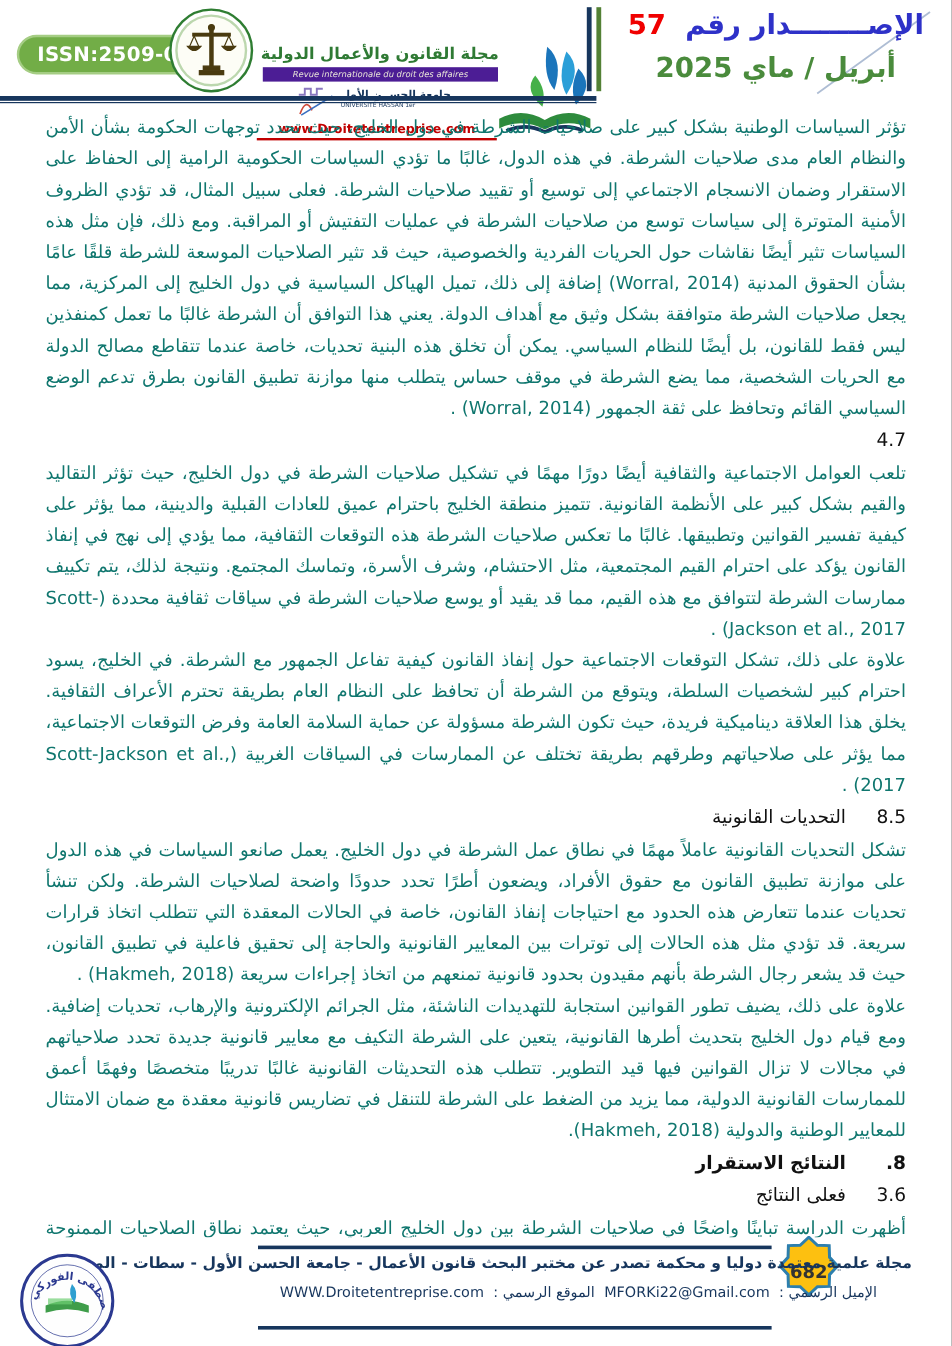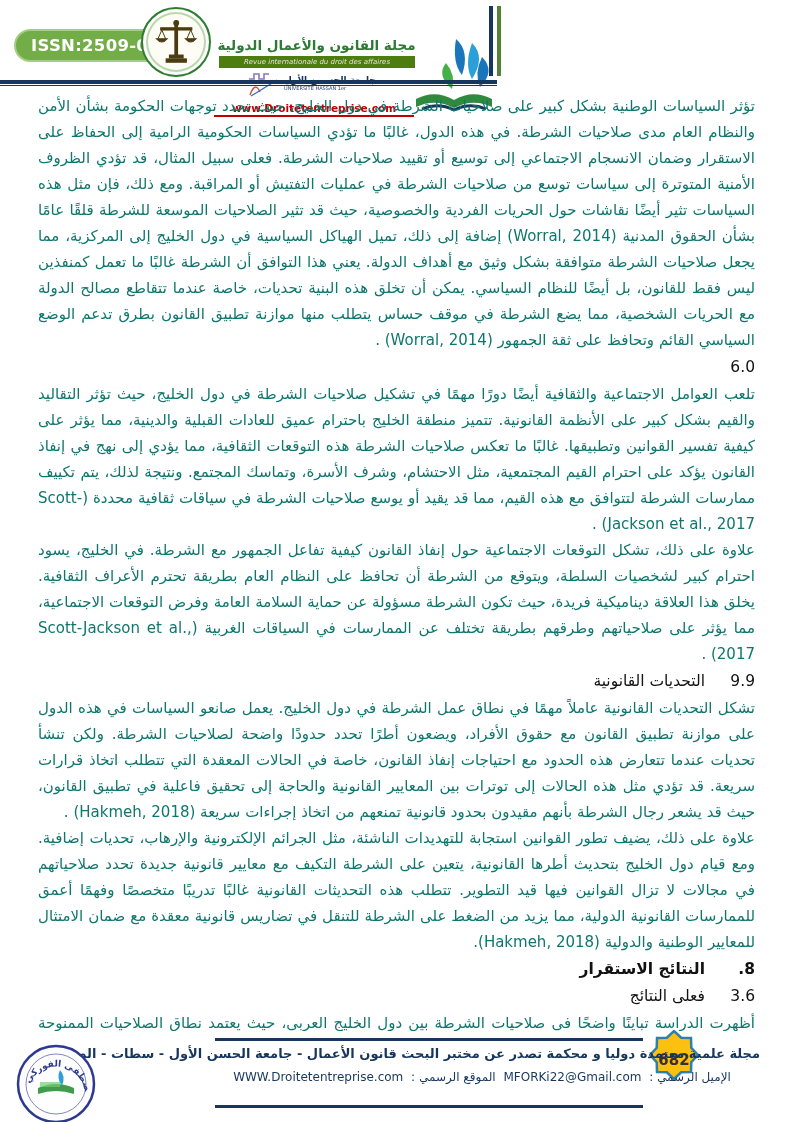--- a/index.html
+++ b/index.html
@@ -9,21 +9,21 @@
   
   header{position:absolute;top:0;left:0;width:793px;height:90px;}
   .issn-pill{position:absolute;left:14px;top:29px;background:#72ad47;border:2px solid #a5cd84;
              border-radius:22px;padding:5px 15px;color:#fff;font-weight:bold;font-size:16.5px;letter-spacing:.3px;}
   .seal{position:absolute;left:141px;top:7px;width:66px;height:66px;border-radius:50%;
         border:2px solid #2e7d32;box-shadow:inset 0 0 0 3px #fff, inset 0 0 0 5px #bcd7ae;
         display:flex;align-items:center;justify-content:center;background:#fdfdf6;}
   .center-block{position:absolute;left:214px;top:3px;width:276px;height:80px;margin-top:34px;}
   .j-title{position:absolute;top:0;left:0;width:205px;text-align:center;color:#2f7a34;
            font-weight:bold;font-size:13.5px;white-space:nowrap;}
-  .j-sub{position:absolute;top:19px;left:5px;width:196px;background:#4d7c0f;color:#e8e4d8;
+  .j-sub{position:absolute;top:19px;left:5px;width:196px;background:#4c1d95;color:#e8e4d8;
          font-size:7px;font-style:italic;text-align:center;padding:2px 0;}
   .univ{position:absolute;top:34px;left:32px;display:flex;align-items:center;gap:4px;}
   .univ-names{line-height:1.1;}
   .univ-ar{color:#17365d;font-size:9px;font-weight:bold;white-space:nowrap;}
   .univ-fr{color:#17365d;font-size:5px;white-space:nowrap;}
   .j-url{position:absolute;top:65px;left:0;width:200px;text-align:center;color:#c00000;
          font-weight:bold;font-size:10.5px;border-bottom:2px solid #c00000;padding-bottom:1px;}
   .book-svg{position:absolute;right:-6px;top:0;}
   .vbar{position:absolute;top:6px;height:70px;width:4px;}
   .vbar-navy{left:489px;background:#17365d;}
@@ -111,36 +111,46 @@
         <path d="M70 20 Q84 34 68 50 Q62 36 70 20 Z" fill="#1b75bb"></path>
         <path d="M34 26 Q24 38 40 52 Q44 38 34 26 Z" fill="#45b049"></path>
         <path d="M4 62 Q23 52 42 63 Q61 52 80 62 L80 70 Q61 61 42 71 Q23 61 4 70 Z" fill="#2e8b3d"></path>
         <path d="M10 72 Q26 65 42 73 Q58 65 74 72" stroke="#17365d" stroke-width="3" fill="none"></path>
       </svg>
     </div>
 
     <div class="vbar vbar-navy"></div>
     <div class="vbar vbar-green"></div>
 
+    <div class="right-block">
+      <svg class="diag" width="100" height="76" viewBox="0 0 100 76">
+        <line x1="2" y1="72" x2="96" y2="4" stroke="#aebdd4" stroke-width="1.5"></line>
+      </svg>
+      <div class="issue-line">
+        <span class="issue-t">الإصــــــــدار رقم</span>
+        <span class="issue-n">57</span>
+      </div>
+      <div class="date-line">أبريل / ماي 2025</div>
+    </div>
 
     <div class="header-rule"></div>
   </header>
 
   <main>
     <p class="para">تؤثر السياسات الوطنية بشكل كبير على صلاحيات الشرطة في دول الخليج، حيث تحدد توجهات الحكومة بشأن الأمن والنظام العام مدى صلاحيات الشرطة. في هذه الدول، غالبًا ما تؤدي السياسات الحكومية الرامية إلى الحفاظ على الاستقرار وضمان الانسجام الاجتماعي إلى توسيع أو تقييد صلاحيات الشرطة. فعلى سبيل المثال، قد تؤدي الظروف الأمنية المتوترة إلى سياسات توسع من صلاحيات الشرطة في عمليات التفتيش أو المراقبة. ومع ذلك، فإن مثل هذه السياسات تثير أيضًا نقاشات حول الحريات الفردية والخصوصية، حيث قد تثير الصلاحيات الموسعة للشرطة قلقًا عامًا بشأن الحقوق المدنية (Worral, 2014) إضافة إلى ذلك، تميل الهياكل السياسية في دول الخليج إلى المركزية، مما يجعل صلاحيات الشرطة متوافقة بشكل وثيق مع أهداف الدولة. يعني هذا التوافق أن الشرطة غالبًا ما تعمل كمنفذين ليس فقط للقانون، بل أيضًا للنظام السياسي. يمكن أن تخلق هذه البنية تحديات، خاصة عندما تتقاطع مصالح الدولة مع الحريات الشخصية، مما يضع الشرطة في موقف حساس يتطلب منها موازنة تطبيق القانون بطرق تدعم الوضع السياسي القائم وتحافظ على ثقة الجمهور (Worral, 2014) .</p>
 
     <div class="heading">
-      <span class="h-num">6.0</span>
+      <span class="h-num">4.7</span>
     </div>
 
     <p class="para">تلعب العوامل الاجتماعية والثقافية أيضًا دورًا مهمًا في تشكيل صلاحيات الشرطة في دول الخليج، حيث تؤثر التقاليد والقيم بشكل كبير على الأنظمة القانونية. تتميز منطقة الخليج باحترام عميق للعادات القبلية والدينية، مما يؤثر على كيفية تفسير القوانين وتطبيقها. غالبًا ما تعكس صلاحيات الشرطة هذه التوقعات الثقافية، مما يؤدي إلى نهج في إنفاذ القانون يؤكد على احترام القيم المجتمعية، مثل الاحتشام، وشرف الأسرة، وتماسك المجتمع. ونتيجة لذلك، يتم تكييف ممارسات الشرطة لتتوافق مع هذه القيم، مما قد يقيد أو يوسع صلاحيات الشرطة في سياقات ثقافية محددة (Scott-Jackson et al., 2017) .</p>
     <p class="para">علاوة على ذلك، تشكل التوقعات الاجتماعية حول إنفاذ القانون كيفية تفاعل الجمهور مع الشرطة. في الخليج، يسود احترام كبير لشخصيات السلطة، ويتوقع من الشرطة أن تحافظ على النظام العام بطريقة تحترم الأعراف الثقافية. يخلق هذا العلاقة ديناميكية فريدة، حيث تكون الشرطة مسؤولة عن حماية السلامة العامة وفرض التوقعات الاجتماعية، مما يؤثر على صلاحياتهم وطرقهم بطريقة تختلف عن الممارسات في السياقات الغربية (Scott-Jackson et al., 2017) .</p>
 
     <div class="heading">
-      <span class="h-num">9.9</span>
+      <span class="h-num">8.5</span>
       <span class="h-title">التحديات القانونية</span>
     </div>
 
     <p class="para">تشكل التحديات القانونية عاملاً مهمًا في نطاق عمل الشرطة في دول الخليج. يعمل صانعو السياسات في هذه الدول على موازنة تطبيق القانون مع حقوق الأفراد، ويضعون أطرًا تحدد حدودًا واضحة لصلاحيات الشرطة. ولكن تنشأ تحديات عندما تتعارض هذه الحدود مع احتياجات إنفاذ القانون، خاصة في الحالات المعقدة التي تتطلب اتخاذ قرارات سريعة. قد تؤدي مثل هذه الحالات إلى توترات بين المعايير القانونية والحاجة إلى تحقيق فاعلية في تطبيق القانون، حيث قد يشعر رجال الشرطة بأنهم مقيدون بحدود قانونية تمنعهم من اتخاذ إجراءات سريعة (Hakmeh, 2018) .</p>
     <p class="para">علاوة على ذلك، يضيف تطور القوانين استجابة للتهديدات الناشئة، مثل الجرائم الإلكترونية والإرهاب، تحديات إضافية. ومع قيام دول الخليج بتحديث أطرها القانونية، يتعين على الشرطة التكيف مع معايير قانونية جديدة تحدد صلاحياتهم في مجالات لا تزال القوانين فيها قيد التطوير. تتطلب هذه التحديثات القانونية غالبًا تدريبًا متخصصًا وفهمًا أعمق للممارسات القانونية الدولية، مما يزيد من الضغط على الشرطة للتنقل في تضاريس قانونية معقدة مع ضمان الامتثال للمعايير الوطنية والدولية (Hakmeh, 2018).</p>
 
     <div class="heading bold">
       <span class="h-num">8.</span>
       <span class="h-title">النتائج الاستقرار</span>
     </div>

